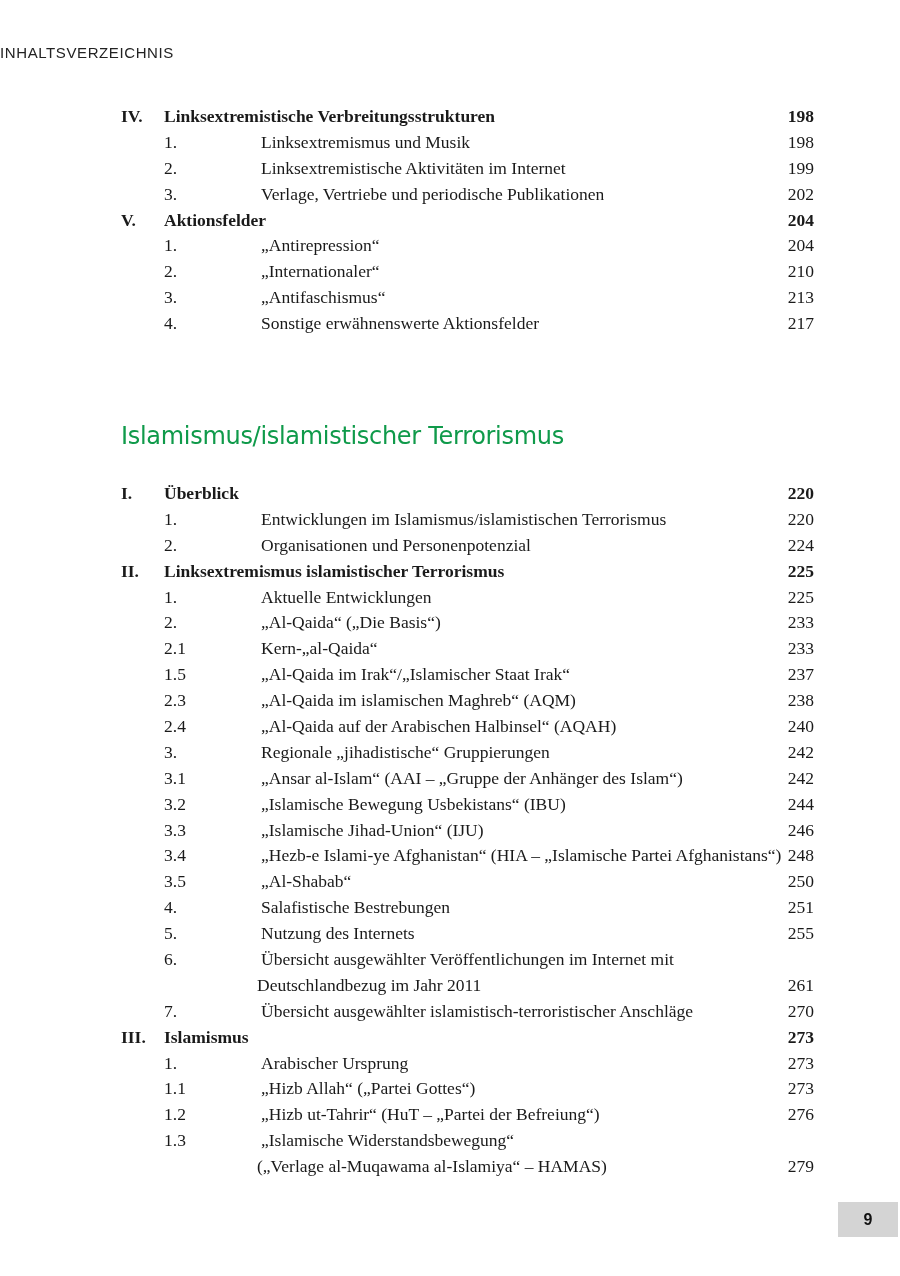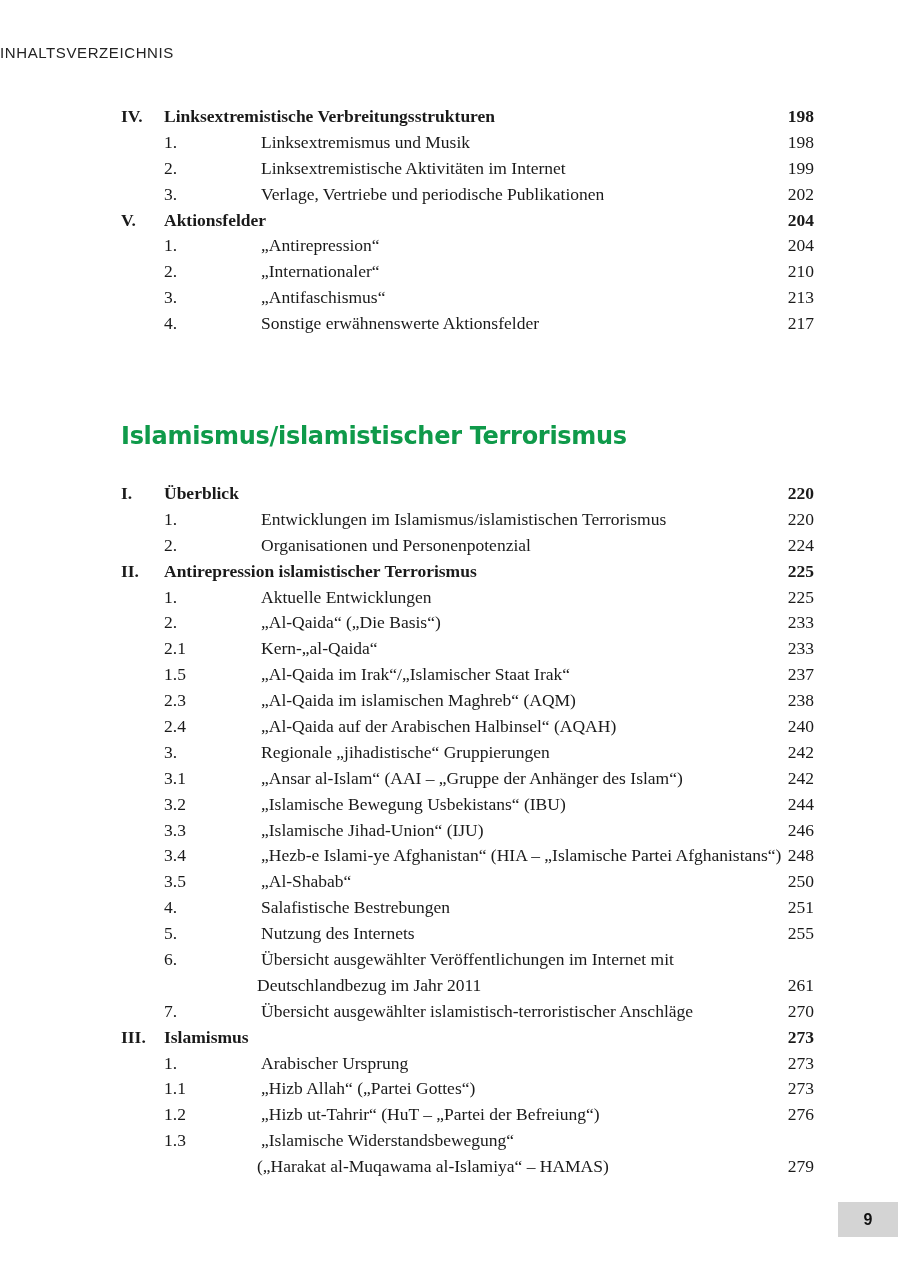--- a/index.html
+++ b/index.html
@@ -11,21 +11,21 @@
   .toc { position: absolute; left: 121px; width: 693px; }
   .row { position: relative; height: 25.9px; line-height: 25.9px; font-size: 17.5px; white-space: nowrap; }
   .row .num { position: absolute; left: 0; }
   .row.sub .num { left: 43px; }
   .row .title { position: absolute; left: 43px; font-family: Liberation Serif, serif; }
   .row.sub .title { left: 104px; margin-left: 36px; }
   .row.cont .title { left: 104px; margin-left: 32px; }
   .row .page { position: absolute; right: 0; }
   .row.main { font-weight: bold; }
   .section-title { position: absolute; left: 121px; top: 422px; font-family: "DejaVu Sans", "Liberation Sans", sans-serif;
-         font-size: 24px; font-weight: bold; color: #0f9a4a; letter-spacing: -0.3px; }
+         font-size: 24px; font-weight: normal; color: #0f9a4a; letter-spacing: -0.3px; }
   .page-box { position: absolute; left: 838px; top: 1202px; width: 60px; height: 35px; background: #d4d4d4;
          font-family: "Liberation Sans", "DejaVu Sans", sans-serif; font-weight: bold; font-size: 16px;
          line-height: 35px; text-align: center; color: #111; }
 </style>
 </head>
 <body>
 
 <div class="running-head">INHALTSVERZEICHNIS</div>
 
 <div class="toc" id="toc-top" style="top:104px;">
@@ -89,21 +89,21 @@
       <span class="title">Entwicklungen im Islamismus/islamistischen Terrorismus</span>
       <span class="page">220</span>
     </div>
     <div class="row sub">
       <span class="num">2.</span>
       <span class="title">Organisationen und Personenpotenzial</span>
       <span class="page">224</span>
     </div>
     <div class="row main">
       <span class="num">II.</span>
-      <span class="title">Antirepression islamistischer Terrorismus</span>
+      <span class="title">Linksextremismus islamistischer Terrorismus</span>
       <span class="page">225</span>
     </div>
     <div class="row sub">
       <span class="num">1.</span>
       <span class="title">Aktuelle Entwicklungen</span>
       <span class="page">225</span>
     </div>
     <div class="row sub">
       <span class="num">2.</span>
       <span class="title">„Al-Qaida“ („Die Basis“)</span>
@@ -204,20 +204,20 @@
       <span class="title">„Hizb ut-Tahrir“ (HuT – „Partei der Befreiung“)</span>
       <span class="page">276</span>
     </div>
     <div class="row sub">
       <span class="num">1.3</span>
       <span class="title">„Islamische Widerstandsbewegung“</span>
       <span class="page"></span>
     </div>
     <div class="row cont">
       <span class="num"></span>
-      <span class="title">(„Harakat al-Muqawama al-Islamiya“ – HAMAS)</span>
+      <span class="title">(„Verlage al-Muqawama al-Islamiya“ – HAMAS)</span>
       <span class="page">279</span>
     </div>
   </div>
 
 <div class="page-box">
   <span>9</span>
 </div>
 
 </body></html>

